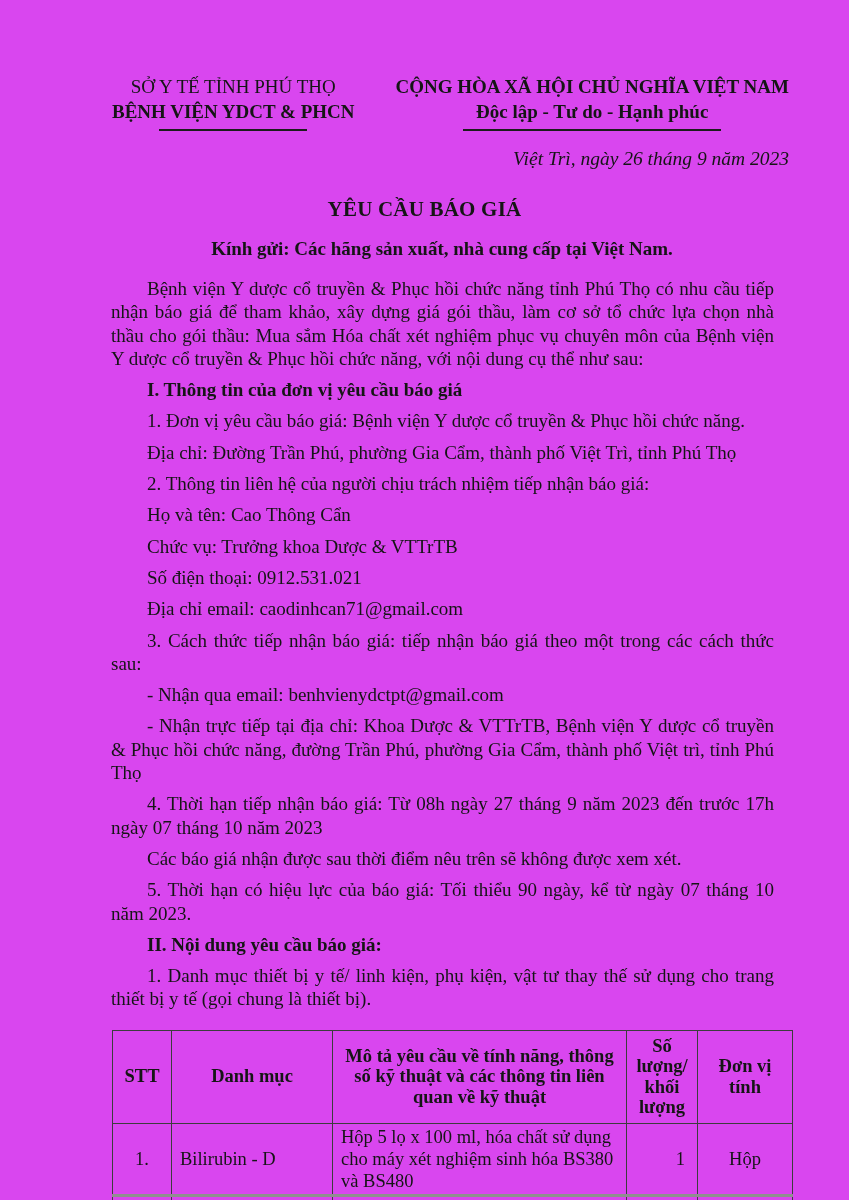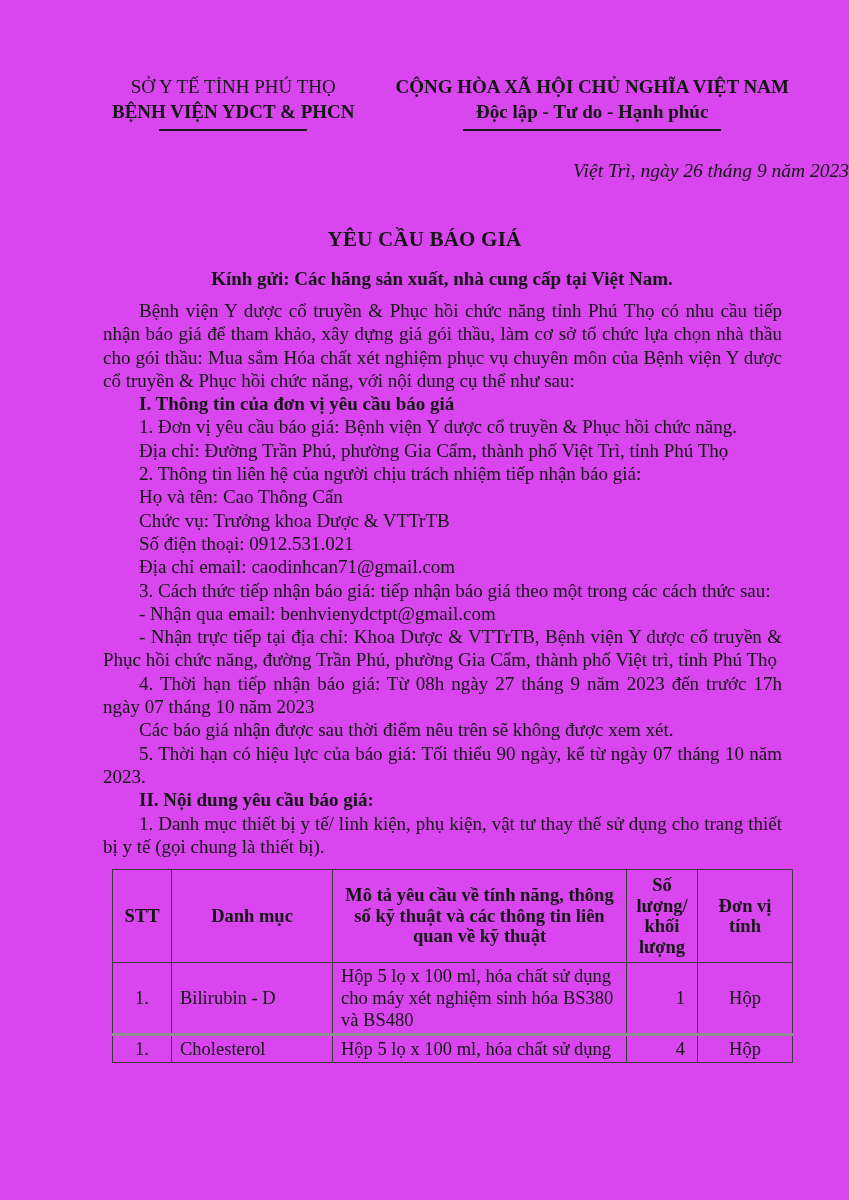--- a/index.html
+++ b/index.html
@@ -8,29 +8,29 @@
     font-family:Liberation Serif, serif; color:#151515; overflow:hidden;
   }
   .header-row { display:flex; justify-content:space-between; padding:74px 60px 0 112px; }
   .hdr-block { text-align:center; }
   .hdr-line { font-size:19px; line-height:25px; white-space:nowrap; }
   .bold { font-weight:700; }
   .hdr-underline { border-top:2px solid #1c1c1c; margin:5px auto 0; height:0; }
   .u-left  { width:148px; }
   .u-right { width:258px; }
   .dateline {
-    text-align:right; margin-top:29px;
+    text-align:right; padding-right:60px; margin-top:17px;
     font-style:italic; font-size:19.5px;
   }
-  .title { text-align:center; margin-top:45px; font-weight:700; font-size:21px; letter-spacing:0.2px; }
+  .title { text-align:center; margin-top:27px; font-weight:700; font-size:21px; letter-spacing:0.2px; }
   .salutation { text-align:center; margin-top:16px; font-weight:700; font-size:19px;padding-left:35px; }
   .bodytext {
     padding:9px 67px 0 103px; font-size:19px; line-height:23.3px; text-align:justify;
   }
-  .para { margin:0; text-indent:36px; }
+  .para { margin:8px; text-indent:36px; }
   .tbl-wrap { padding:11px 0 0 112px; }
   table.items { border-collapse:collapse; width:680px; font-size:18.5px; table-layout:fixed; }
   .items th, .items td { border:1px solid #3d3d3d; }
   .items th { font-weight:700; text-align:center; padding:5px 3px; line-height:20.5px; vertical-align:middle; }
   .items td { padding:2px 8px; line-height:22px; vertical-align:middle; }
   .c-stt  { text-align:center; }
   .c-name { text-align:left; }
   .c-desc { text-align:left;margin-left:15px; }
   .c-qty  { text-align:right; padding-right:12px !important; }
   .c-unit { text-align:center; }

